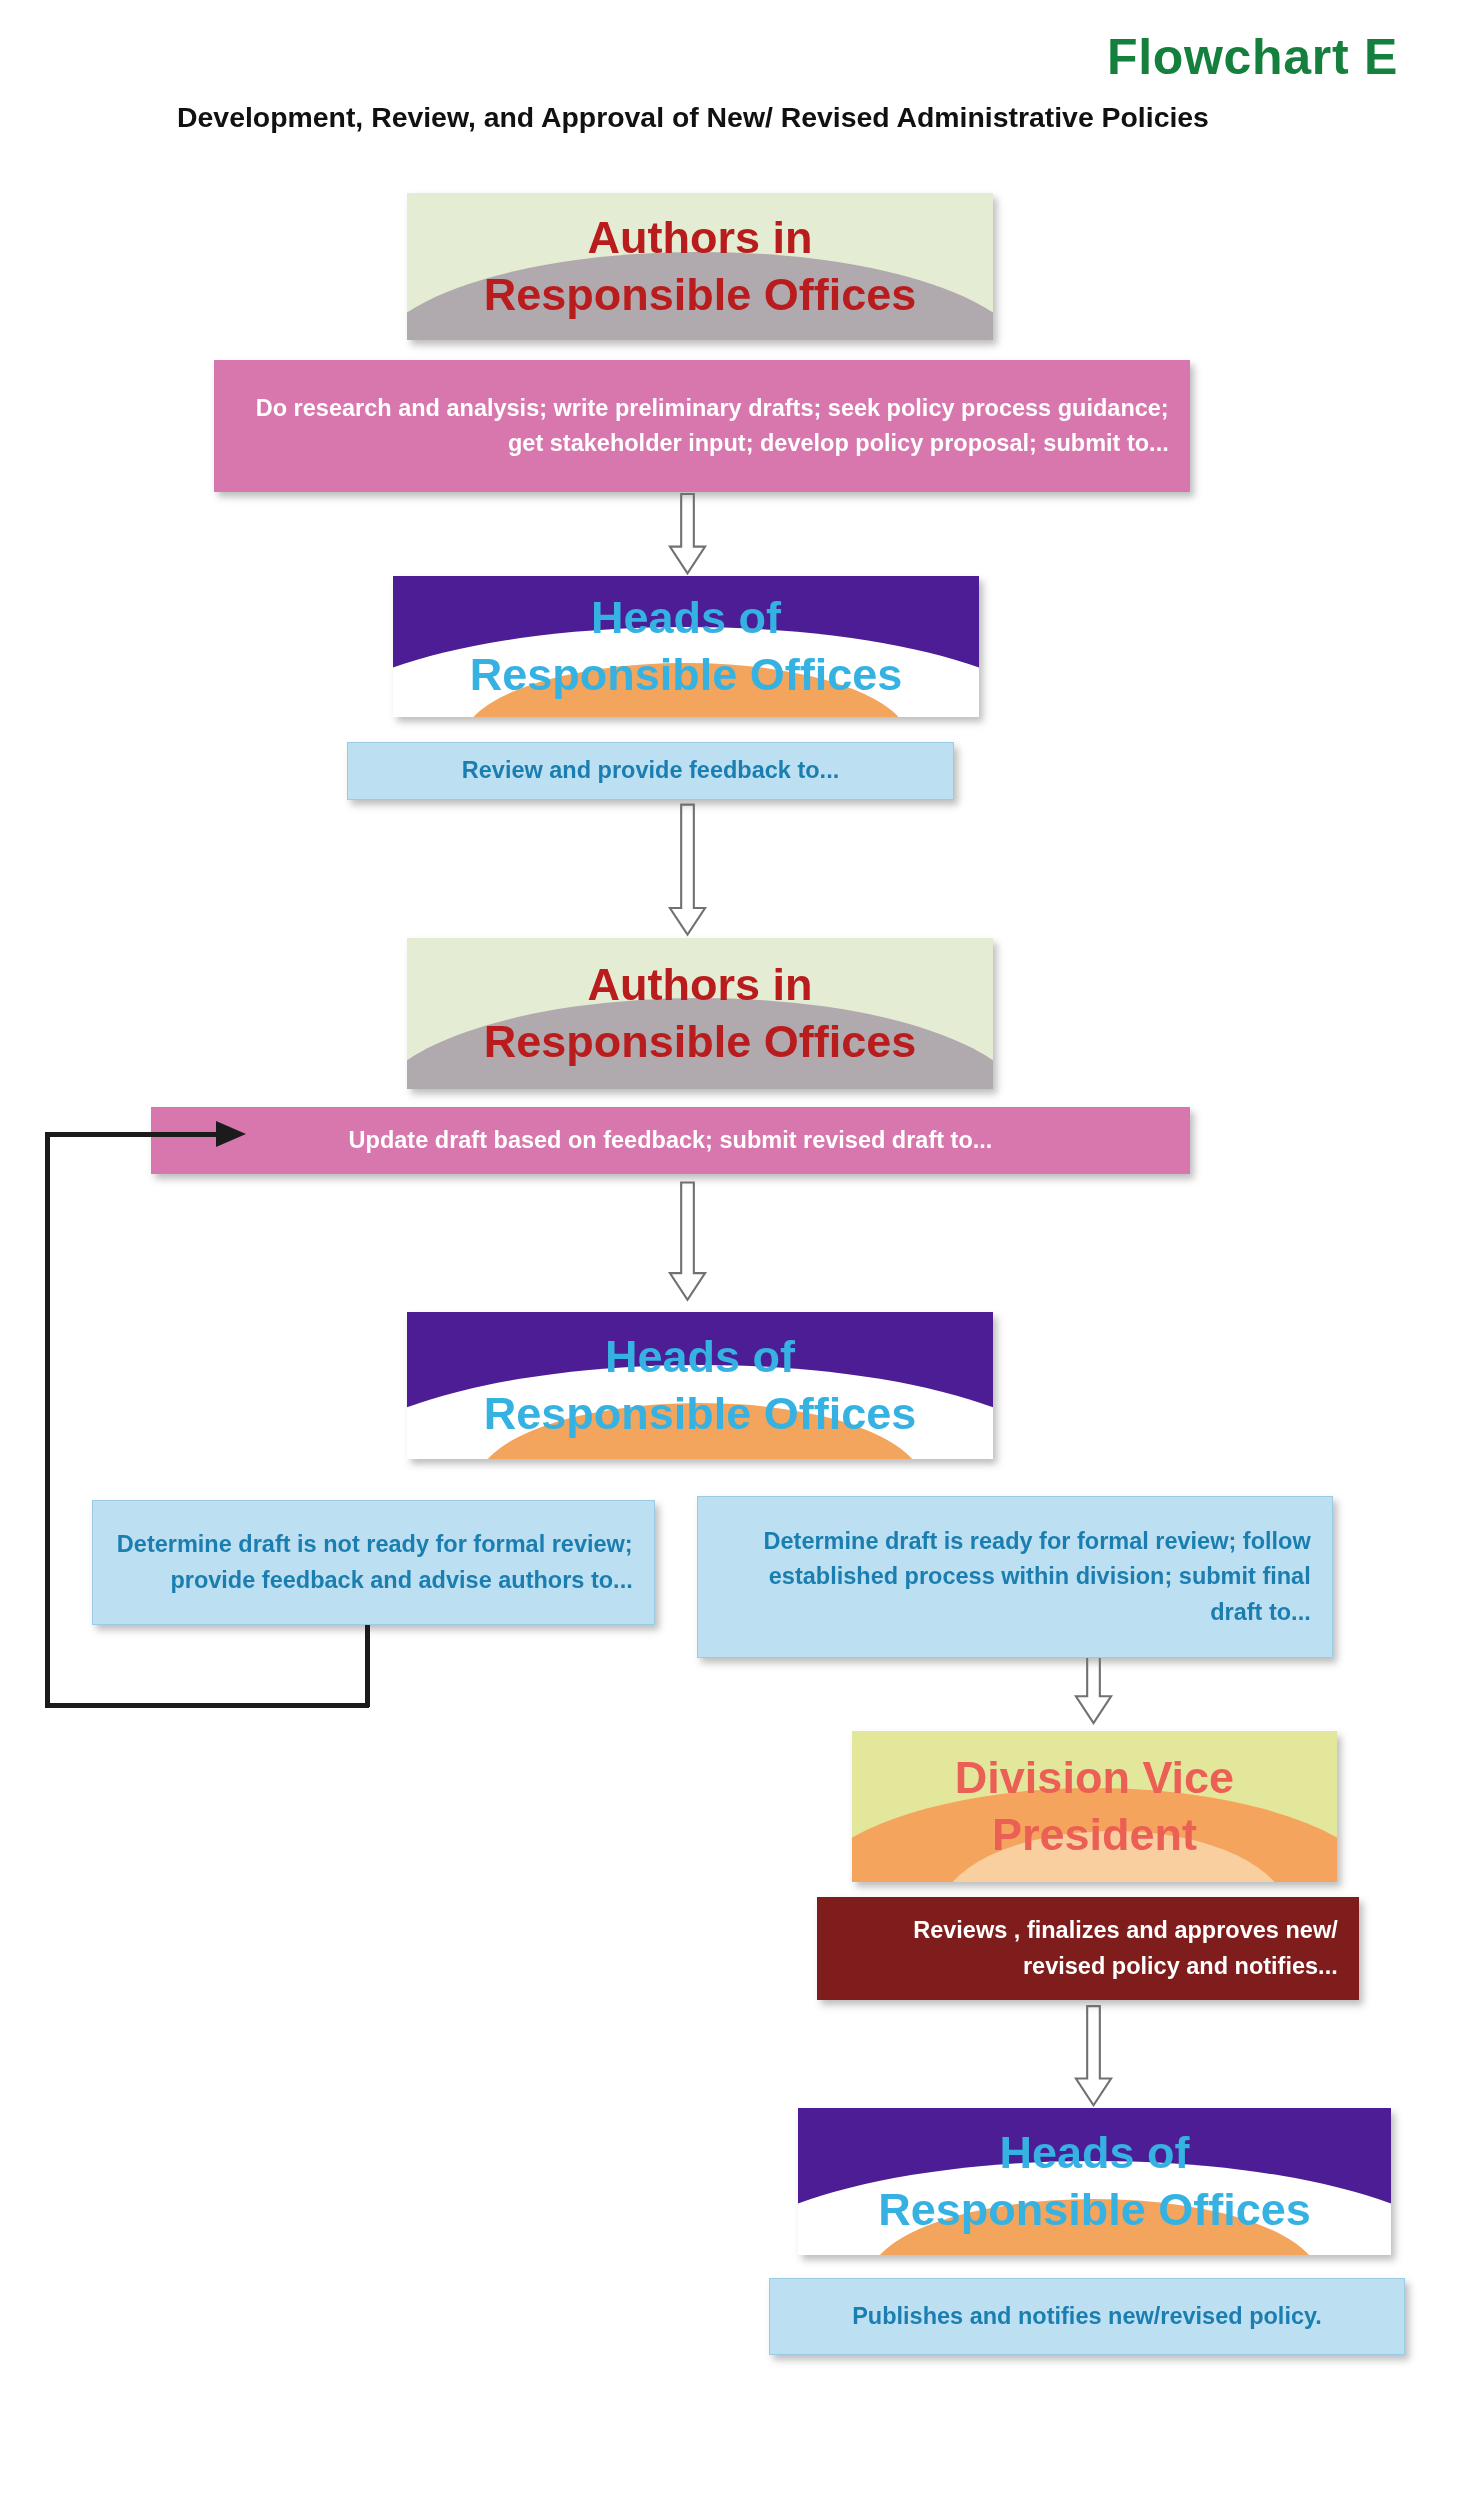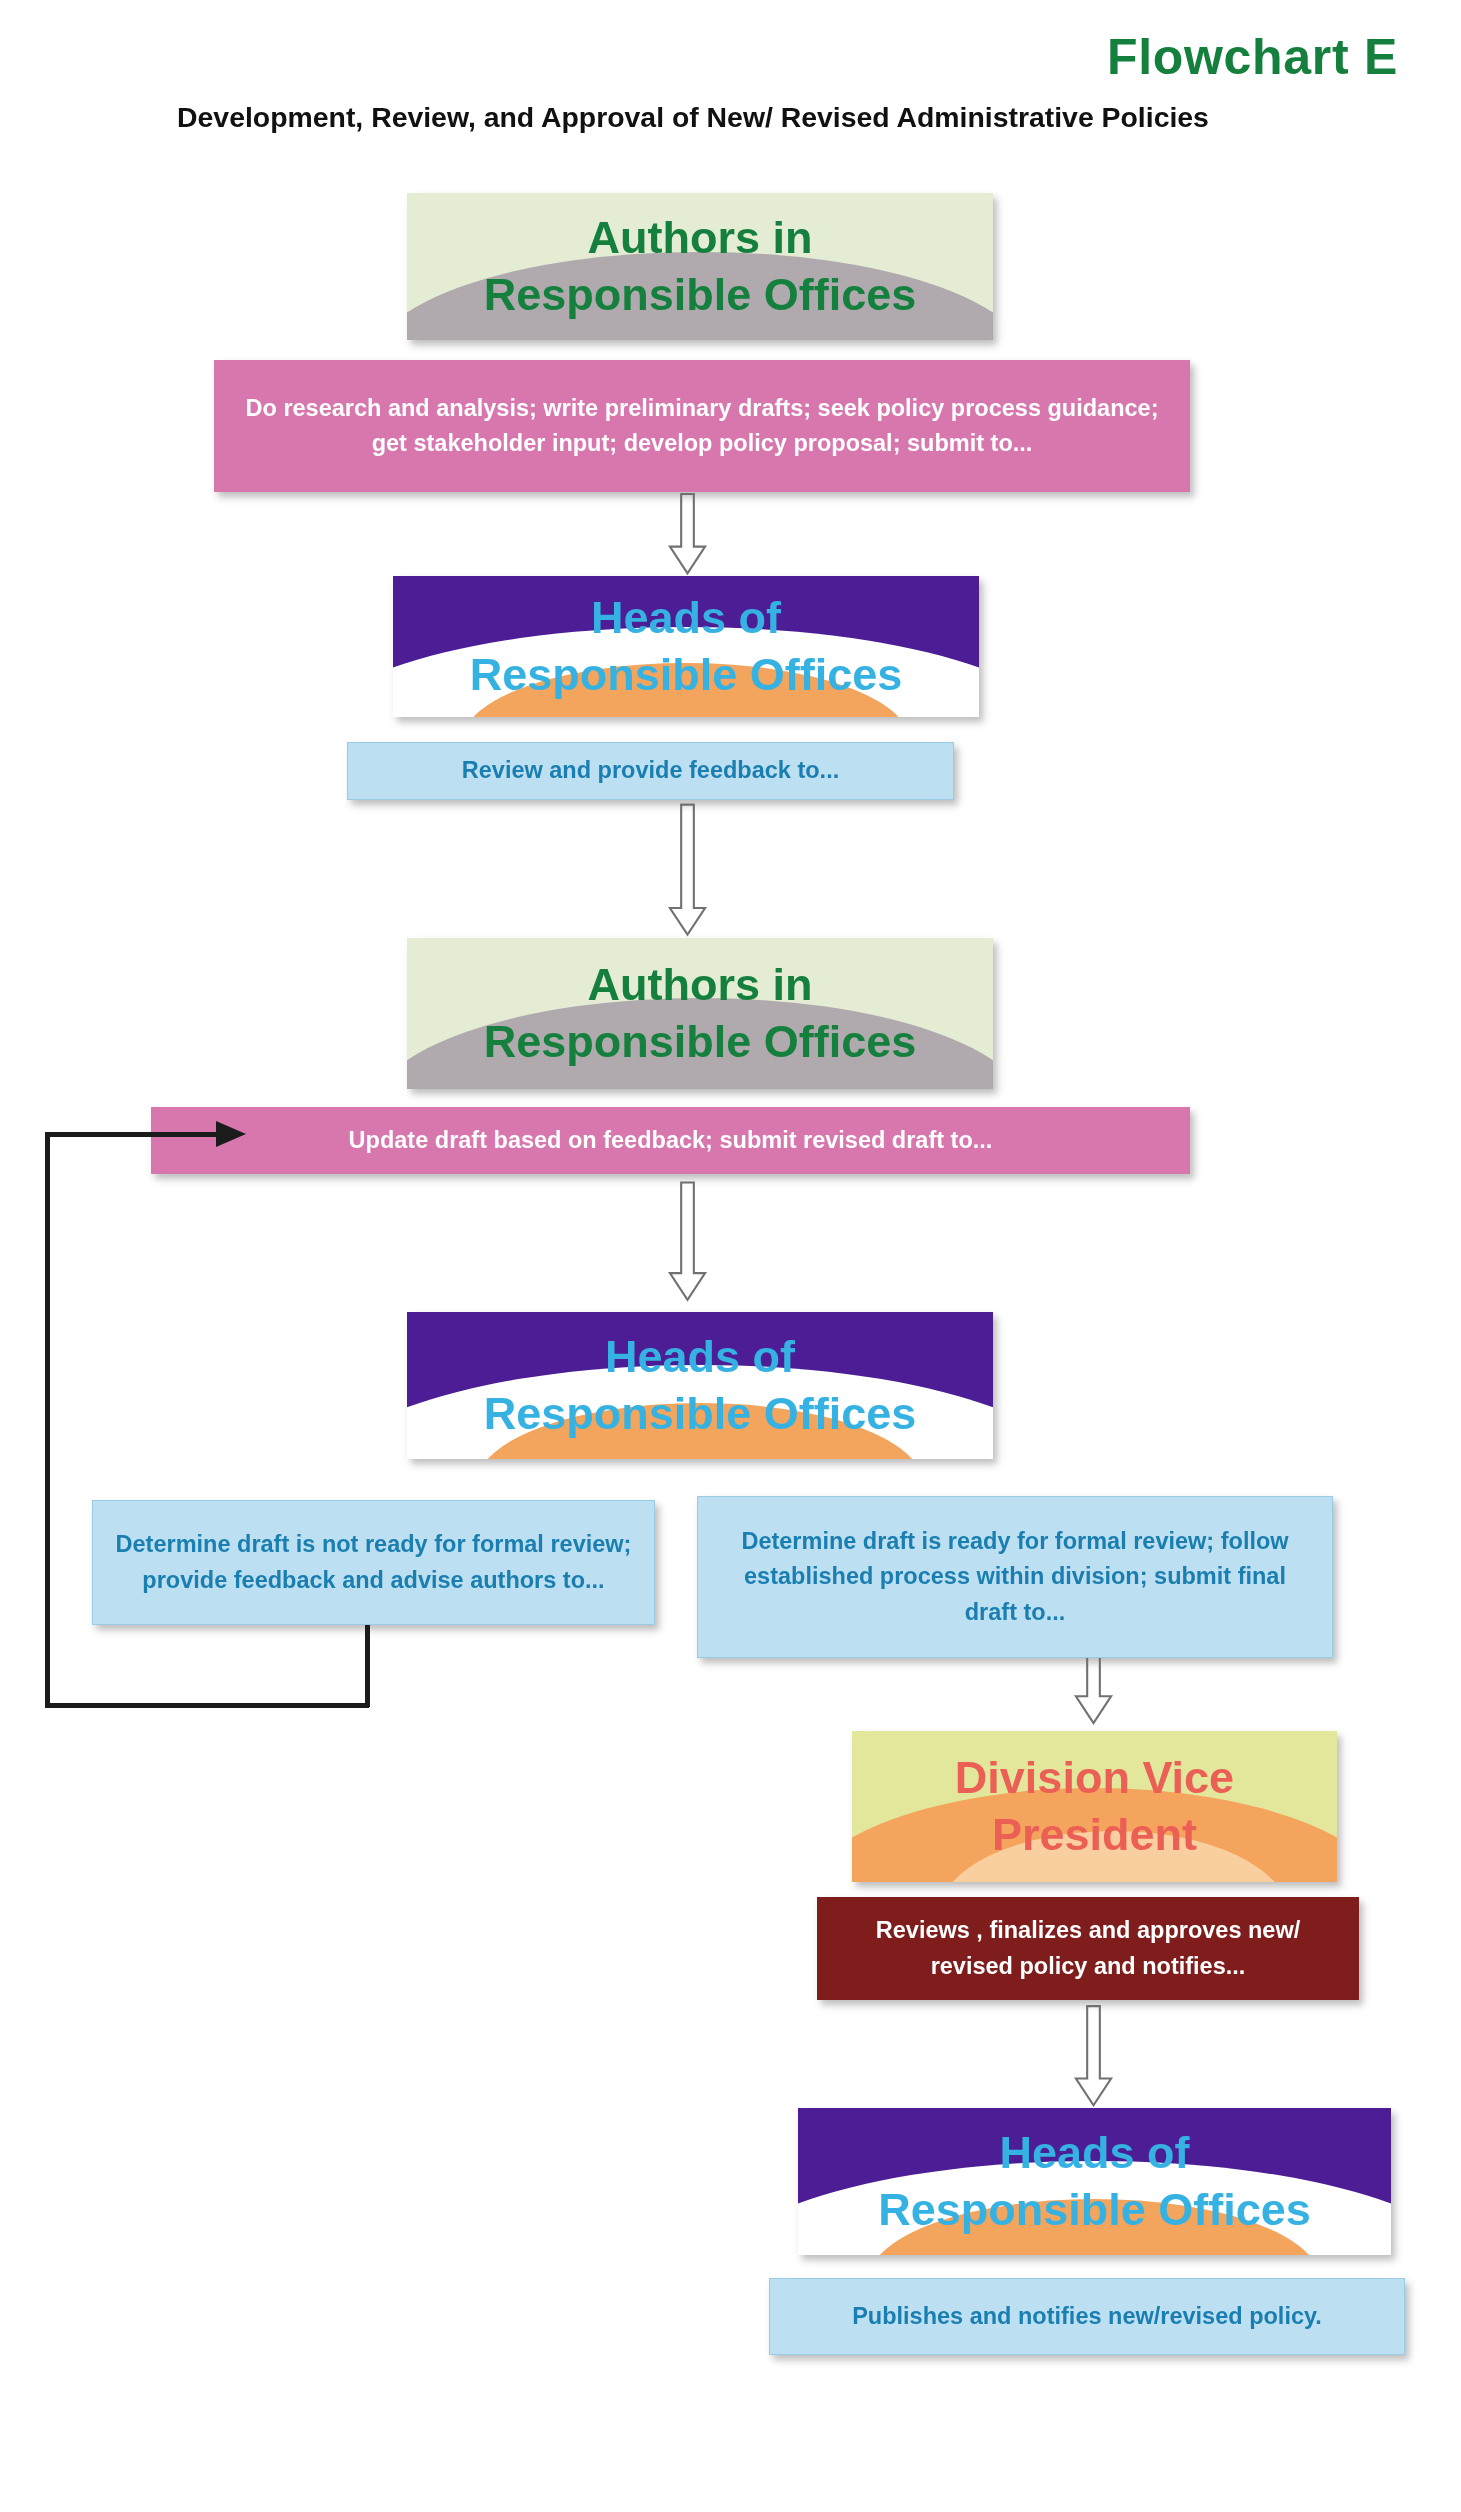--- a/index.html
+++ b/index.html
@@ -11,27 +11,27 @@
          font-size:50px;font-weight:bold;color:#15803d;letter-spacing:0.7px}
   .subtitle{position:absolute;left:0;top:101px;width:1386px;text-align:center;
          font-size:28.4px;font-weight:bold;color:#111}
 
   
   .hbox{position:absolute;overflow:hidden;display:flex;flex-direction:column;
         justify-content:center;text-align:center;font-weight:bold;font-size:45px;
         box-shadow:4.3px 5px 7.1px rgba(110,110,110,.45)}
   .hbox .ln{position:relative;z-index:3;line-height:1.25}
   .arch{position:absolute;border-radius:50%;z-index:1}
-  .authors{background:#e4ecd3;color:#15803d}
+  .authors{background:#e4ecd3;color:#b91c1c}
   .heads{background:#4c1d95;color:#35b2e2}
   .vp{background:#e3e79c;color:#ec5f55}
 
   
   .abox{position:absolute;display:flex;align-items:center;justify-content:center;
-        text-align:center;font-weight:bold;font-size:23.5px;line-height:1.5;
+        text-align:right;font-weight:bold;font-size:23.5px;line-height:1.5;
         padding:5.7px 21.3px;z-index:2;box-shadow:4.3px 5px 7.1px rgba(110,110,110,.45)}
   .pink{background:#d877ae;color:#ffffff}
   .blue{background:#bcdff1;color:#1a7fb0;border:1.4px solid #99cce4}
   .olive{background:#7f1d1d;color:#ffffff}
 
   
   .arrow{position:absolute;z-index:1}
 
   
   .loop{position:absolute;background:#1b1b1b;z-index:6}

